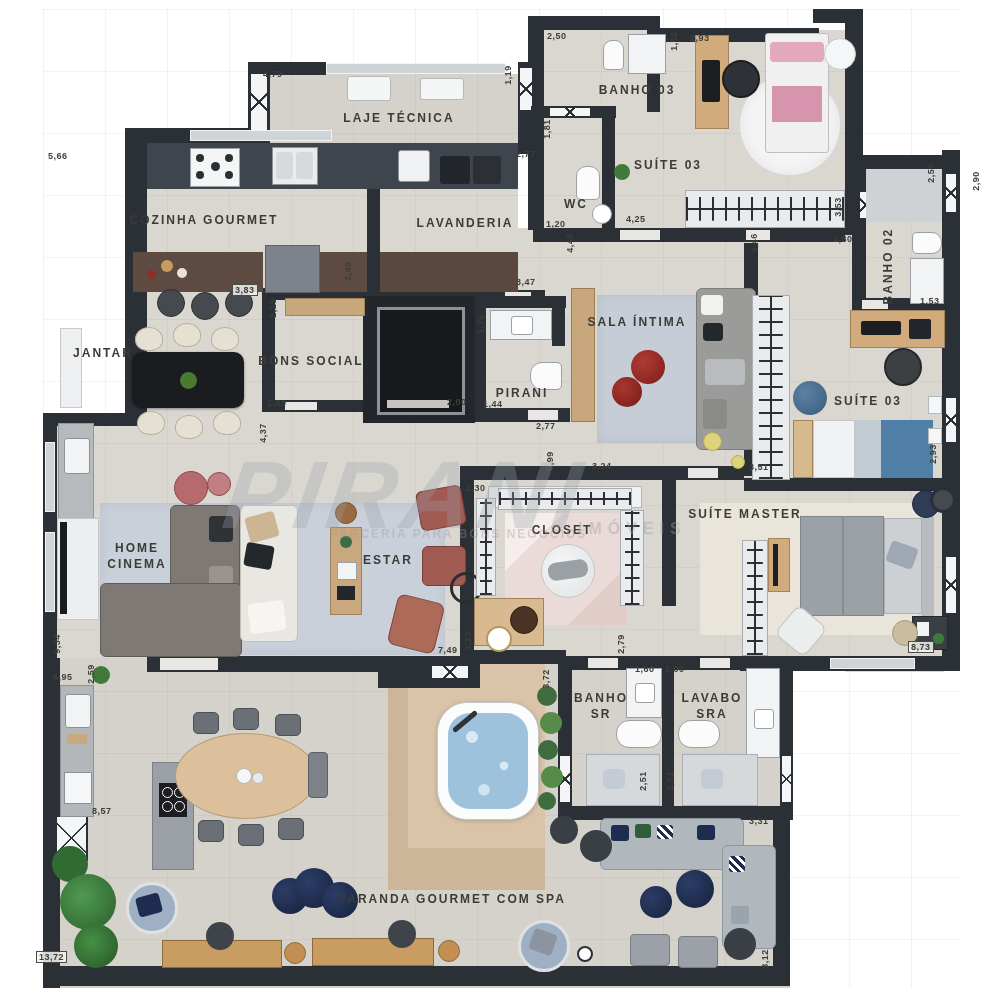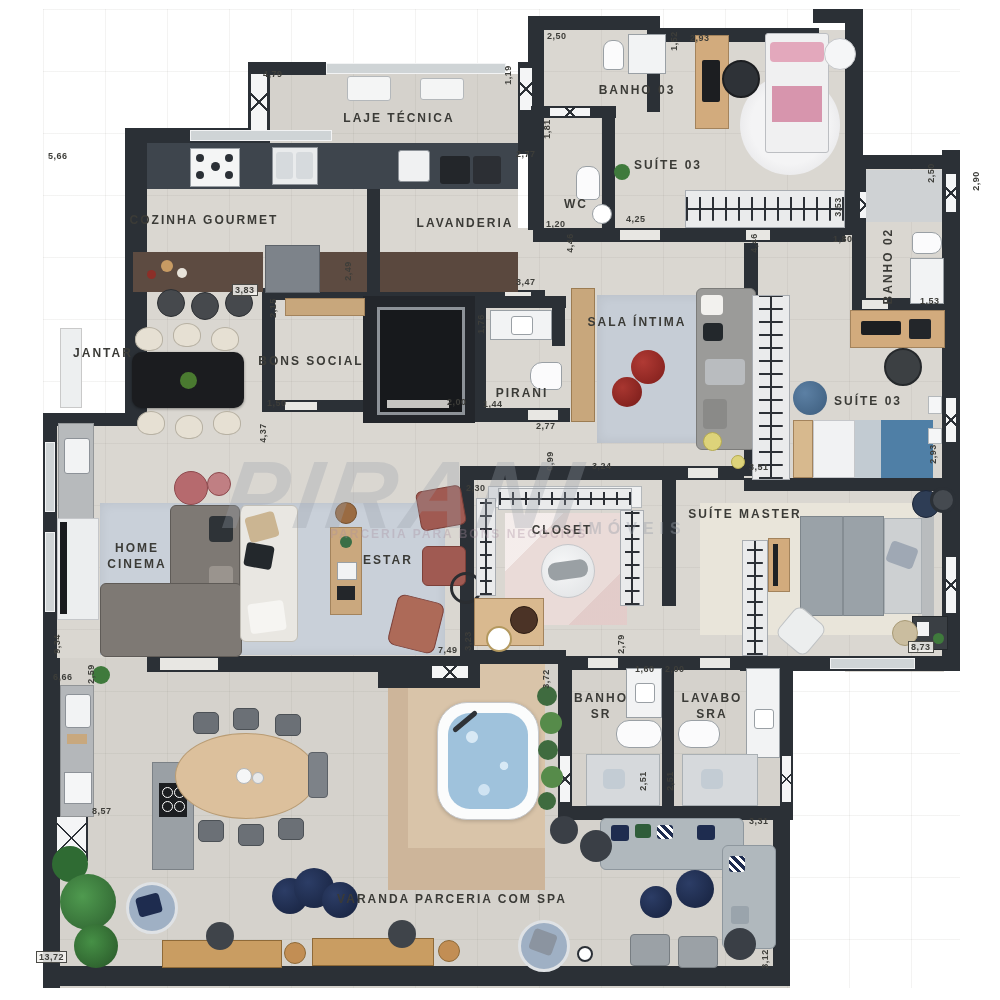--- a/index.html
+++ b/index.html
@@ -394,21 +394,21 @@
   <div class="room-label" style="left:58px;top:345px;width:90px;">JANTAR</div>
   <div class="room-label" style="left:251px;top:353px;width:120px;">BONS SOCIAL</div>
   <div class="room-label" style="left:477px;top:385px;width:90px;">PIRANI</div>
   <div class="room-label" style="left:818px;top:393px;width:100px;">SUÍTE 03</div>
   <div class="room-label" style="left:97px;top:540px;width:80px;">HOME CINEMA</div>
   <div class="room-label" style="left:348px;top:552px;width:80px;">ESTAR</div>
   <div class="room-label" style="left:512px;top:522px;width:100px;">CLOSET</div>
   <div class="room-label" style="left:675px;top:506px;width:140px;">SUÍTE MASTER</div>
   <div class="room-label" style="left:571px;top:690px;width:60px;">BANHO SR</div>
   <div class="room-label" style="left:681px;top:690px;width:62px;">LAVABO SRA</div>
-  <div class="room-label" style="left:322px;top:891px;width:260px;">VARANDA PARCERIA COM SPA</div>
+  <div class="room-label" style="left:322px;top:891px;width:260px;">VARANDA GOURMET COM SPA</div>
 
   <span class="dim" style="left:48px;top:151px;">5,66</span>
   <span class="dim" style="left:263px;top:69px;">4,79</span>
   <span class="dim dim-v" style="left:498px;top:70px;">1,19</span>
   <span class="dim" style="left:516px;top:149px;">2,77</span>
   <span class="dim" style="left:547px;top:31px;">2,50</span>
   <span class="dim dim-v" style="left:664px;top:36px;">1,52</span>
   <span class="dim" style="left:690px;top:33px;">2,93</span>
   <span class="dim dim-v" style="left:537px;top:124px;">1,81</span>
   <span class="dim" style="left:546px;top:211px;margin-top:8px;">1,20</span>
@@ -429,21 +429,21 @@
   <span class="dim" style="left:447px;top:397px;">2,00</span>
   <span class="dim" style="left:483px;top:399px;">1,44</span>
   <span class="dim dim-v" style="left:471px;top:319px;">1,76</span>
   <span class="dim" style="left:536px;top:421px;">2,77</span>
   <span class="dim dim-v" style="left:540px;top:456px;">0,99</span>
   <span class="dim" style="left:592px;top:461px;">3,24</span>
   <span class="dim" style="left:466px;top:483px;">2,30</span>
   <span class="dim" style="left:749px;top:462px;">3,51</span>
   <span class="dim dim-v" style="left:923px;top:449px;">2,93</span>
   <span class="dim dim-v" style="left:47px;top:639px;">9,34</span>
-  <span class="dim" style="left:53px;top:672px;">6,66</span>
+  <span class="dim" style="left:53px;top:672px;">6,95</span>
   <span class="dim dim-v" style="left:81px;top:669px;">2,59</span>
   <span class="dim" style="left:438px;top:645px;">7,49</span>
   <span class="dim dim-v" style="left:458px;top:636px;">3,23</span>
   <span class="dim dim-v" style="left:611px;top:639px;">2,79</span>
   <span class="dim" style="left:635px;top:664px;">1,60</span>
   <span class="dim" style="left:665px;top:664px;">2,00</span>
   <span class="dim dim-v" style="left:633px;top:776px;">2,51</span>
   <span class="dim dim-v" style="left:660px;top:776px;">2,51</span>
   <span class="dim dim-box" style="left:908px;top:641px;">8,73</span>
   <span class="dim" style="left:92px;top:806px;">8,57</span>

